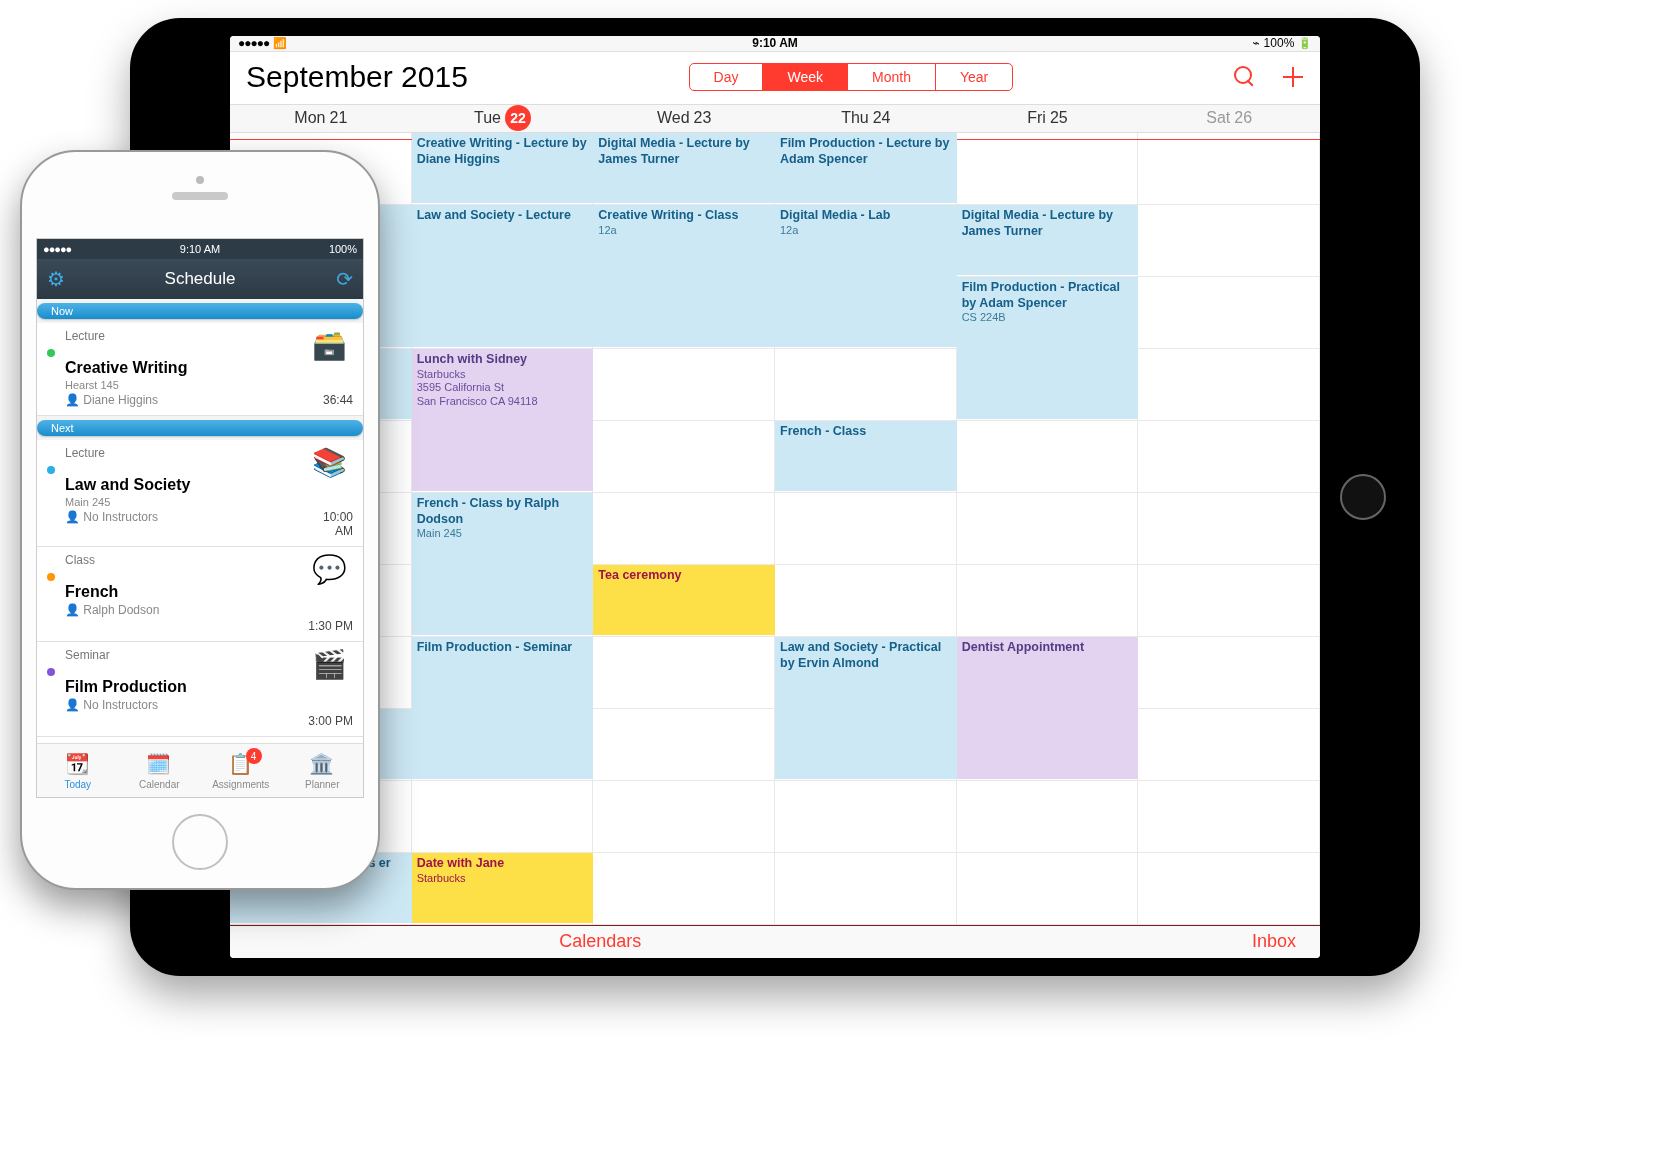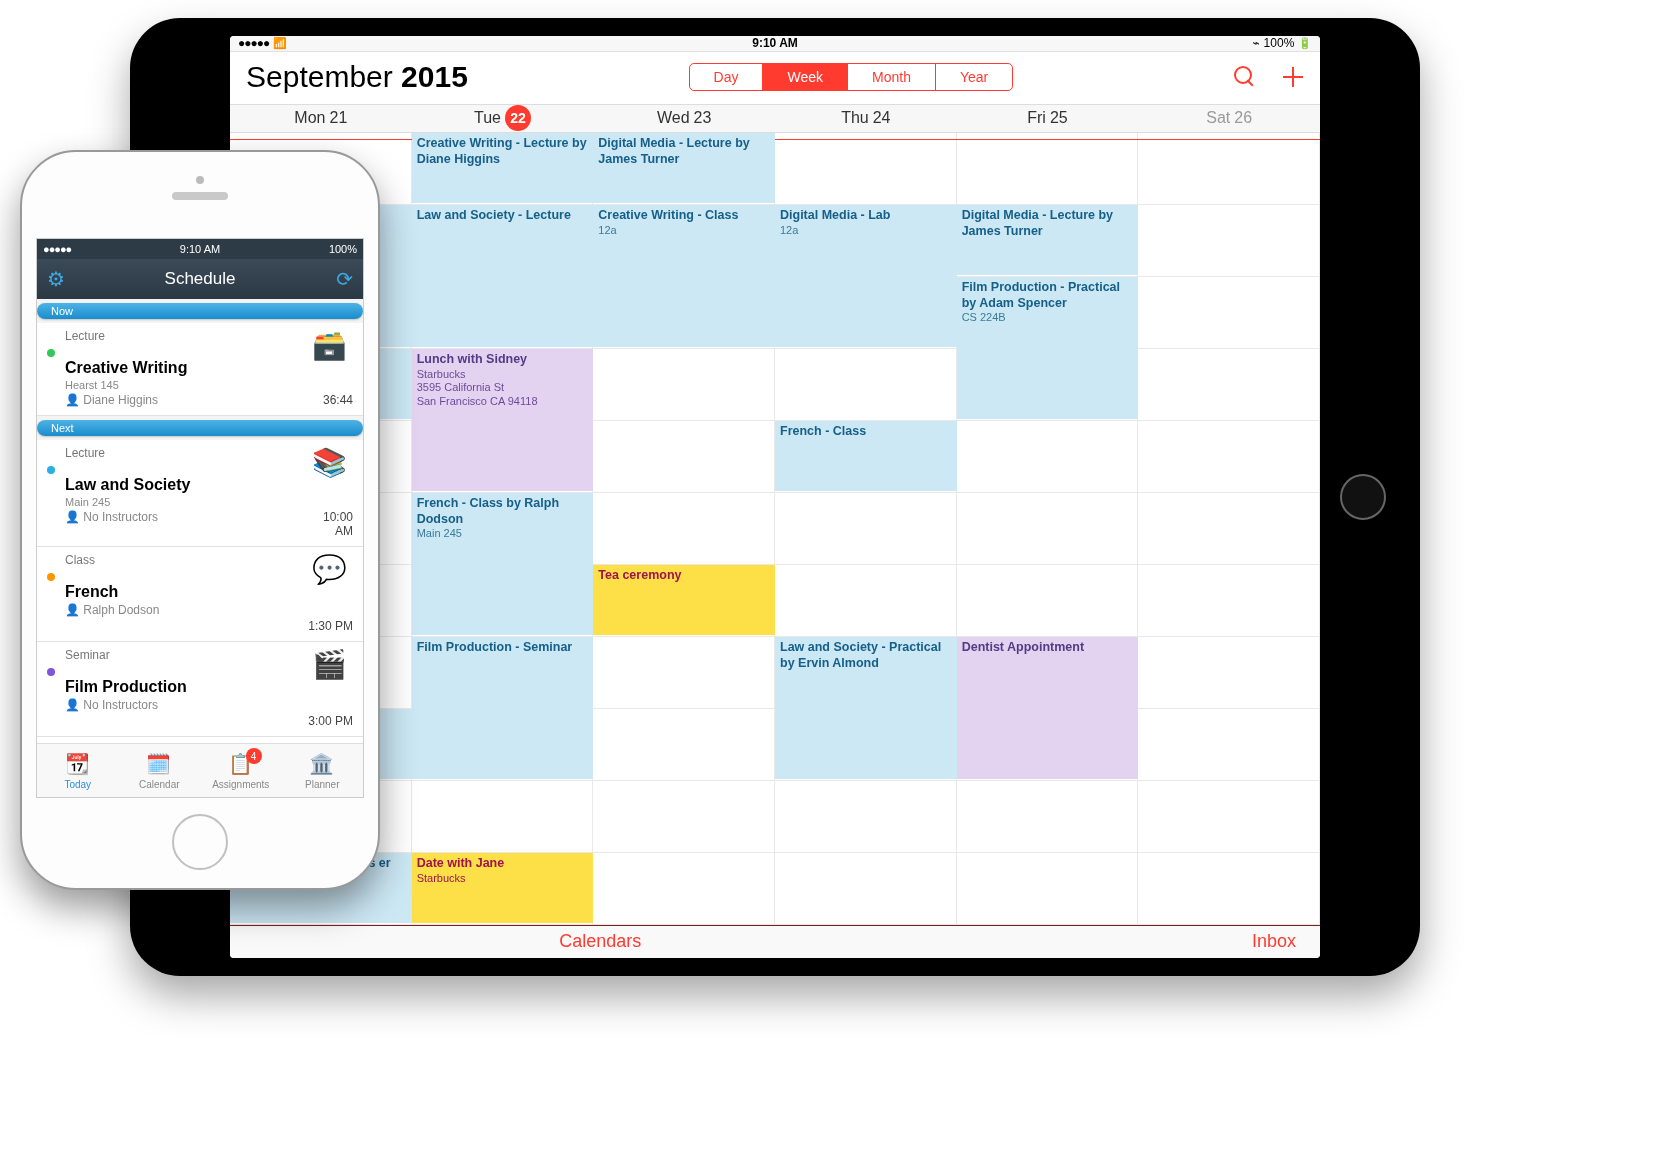--- a/index.html
+++ b/index.html
@@ -63,21 +63,21 @@
   .wifi::before { content: "📶"; font-size:11px; }
   .battery::after { content:"🔋"; font-size:11px; }
 
   
   .ipad-header {
     display:flex; align-items:center;
     padding: 8px 16px 10px 16px;
     gap: 20px;
   }
   .month-label { font-size: 30px; font-weight:300; color:#000;}
-  .month-label .year { font-weight:700; }
+  .month-label .year { font-weight:400; }
   .seg {
     display:flex; border:1px solid #ff3b30; border-radius:5px;
     overflow:hidden; margin-left:auto; margin-right:auto;
   }
   .seg div {
     padding: 5px 24px; font-size:14px; color:#ff3b30;
     border-left:1px solid #ff3b30; cursor:pointer;
   }
   .seg div:first-child { border-left:none; }
   .seg .active { background:#ff3b30; color:#ffffff; }
@@ -372,20 +372,23 @@
         <div class="cell"></div>
         <div class="cell"></div>
         <div class="cell"></div>
         <div class="cell"></div>
         <div class="event ev-blue" style="left: 16.6667%; width: 16.6667%; top: 0px; height: 70px;">
           <div class="title">Creative Writing - Lecture by Diane Higgins</div>
         </div>
         <div class="event ev-blue" style="left: 33.3333%; width: 16.6667%; top: 0px; height: 70px;">
           <div class="title">Digital Media - Lecture by James Turner</div>
         </div>
+        <div class="event ev-blue" style="left: 50%; width: 16.6667%; top: 0px; height: 70px;">
+          <div class="title">Film Production - Lecture by Adam Spencer</div>
+        </div>
         <div class="event ev-blue" style="left: 0%; width: 16.6667%; top: 72px; height: 142px;">
           <div class="title">al Media - Lab</div>
         </div>
         <div class="event ev-blue" style="left: 16.6667%; width: 16.6667%; top: 72px; height: 142px;">
           <div class="title">Law and Society - Lecture</div>
         </div>
         <div class="event ev-blue" style="left: 33.3333%; width: 16.6667%; top: 72px; height: 142px;">
           <div class="title">Creative Writing - Class</div>
           <div class="sub" style="white-space: pre-line;">12a</div>
         </div>

